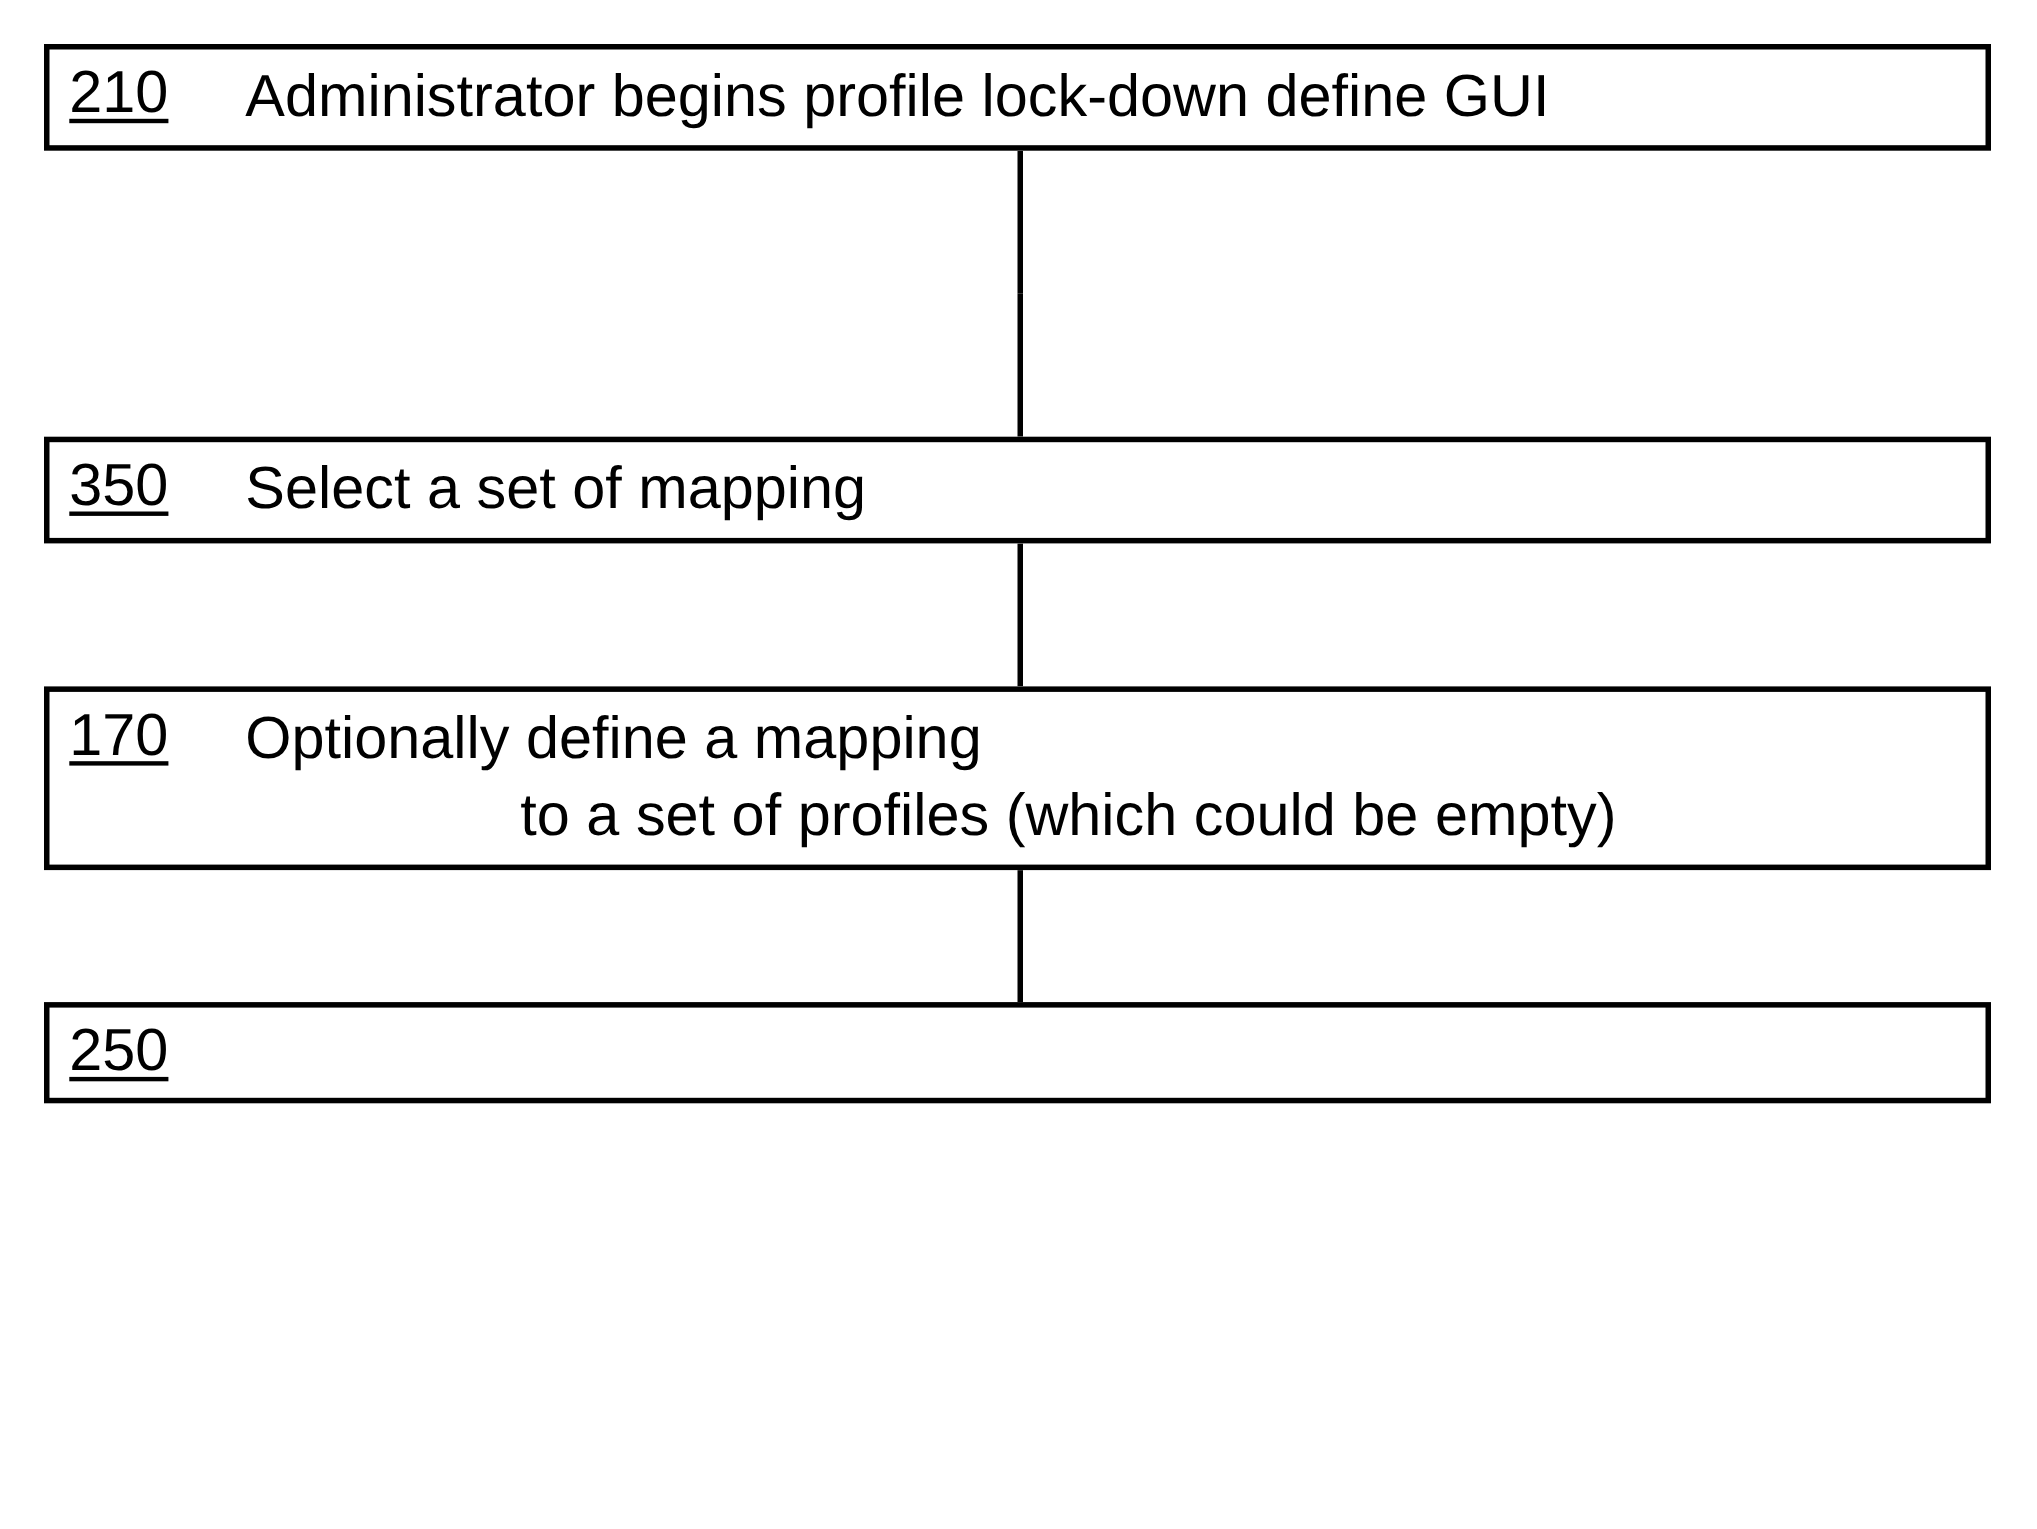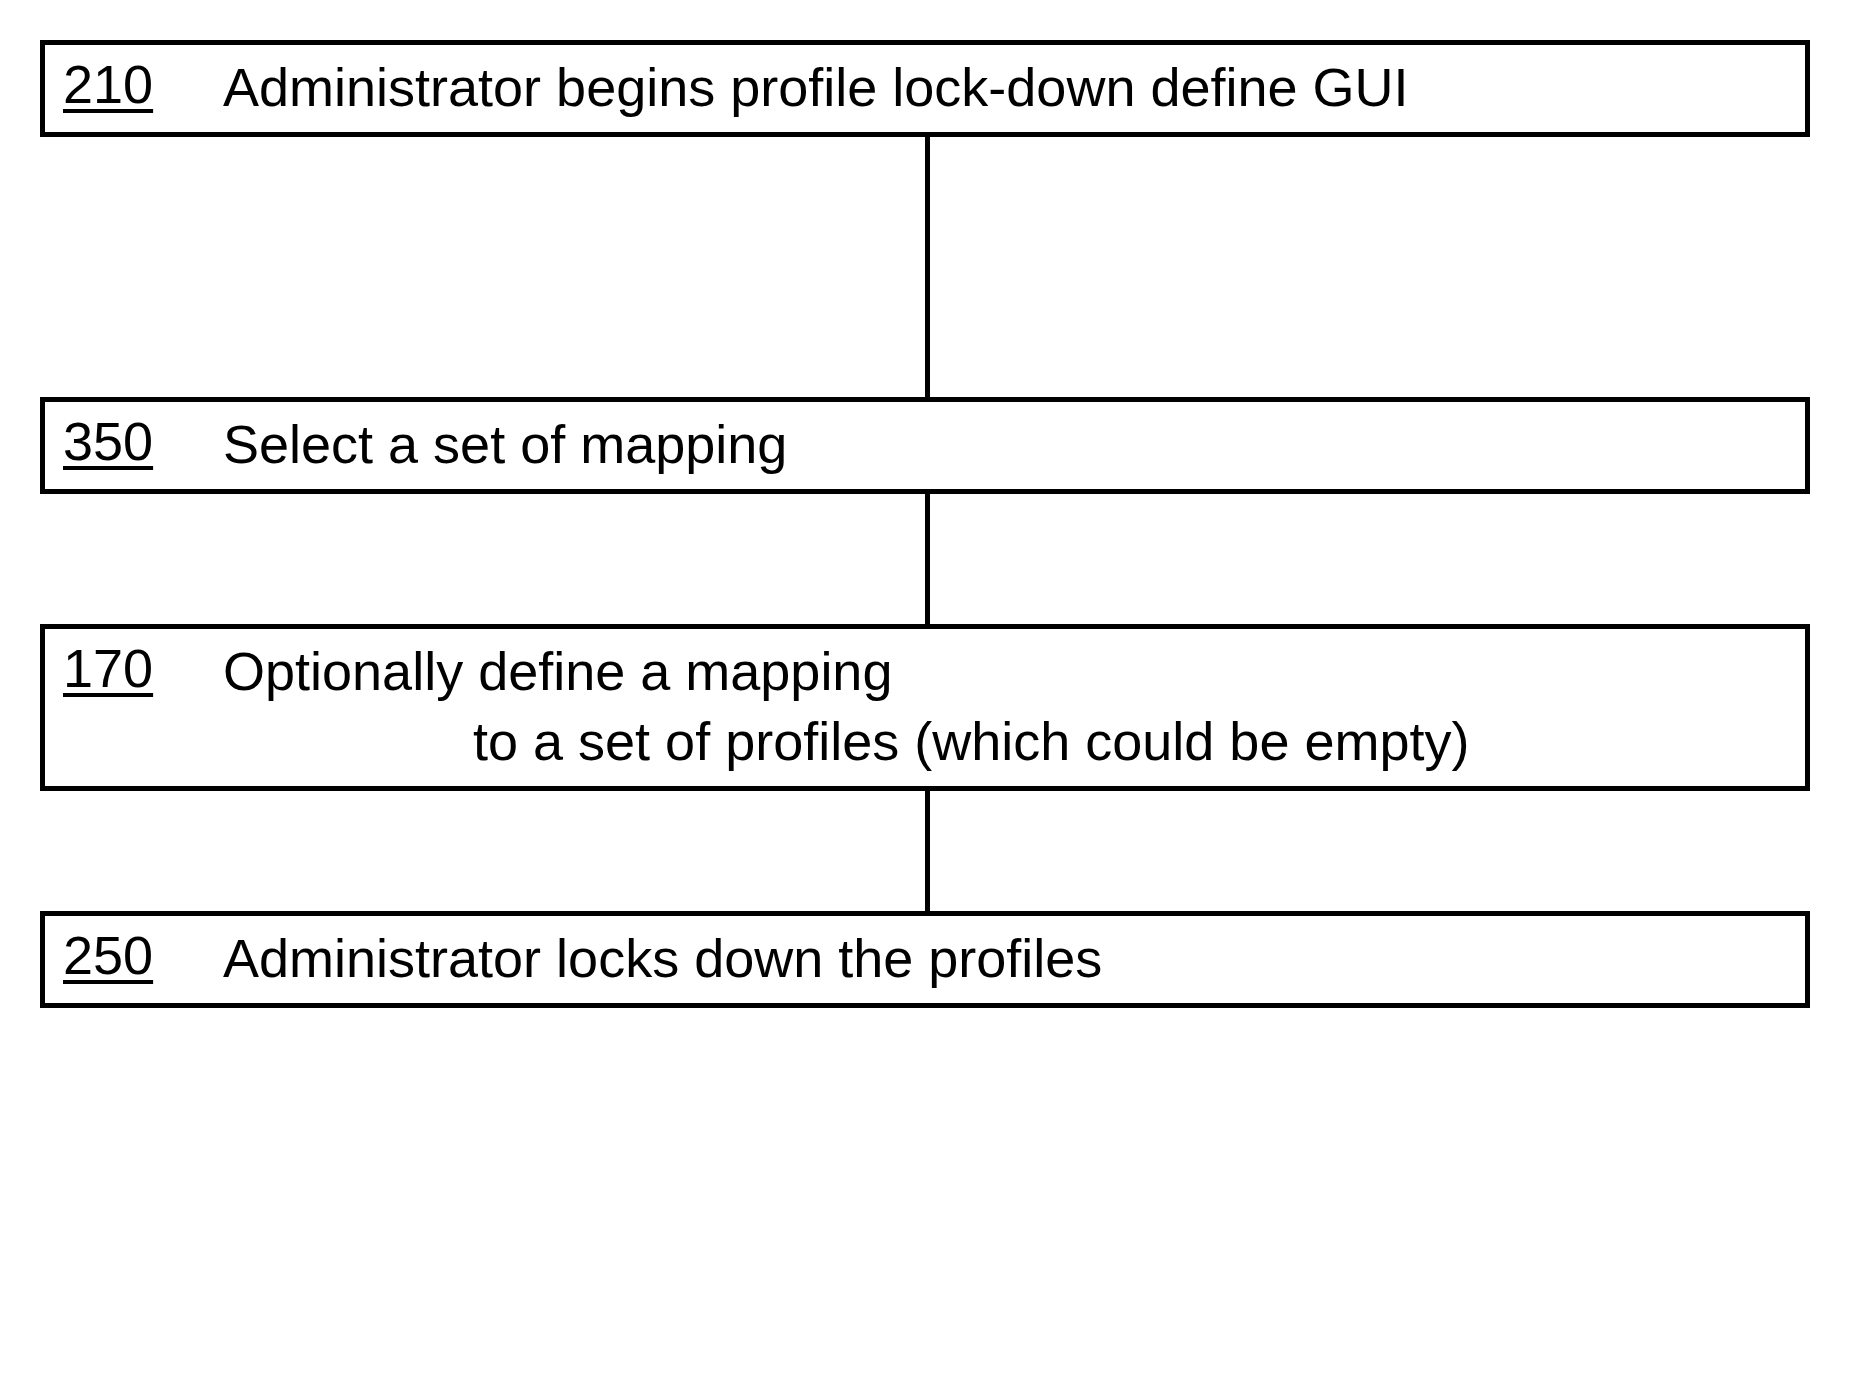--- a/index.html
+++ b/index.html
@@ -92,17 +92,16 @@
         <span class="sub">to a set of profiles (which could be empty)</span>
       </span>
     </div>
   </div>
 
   <div class="connector short"></div>
 
   <div class="step">
     <div class="step-row">
       <span class="step-num">250</span>
-      <span class="step-text">Administrator locks down the profiles</span>
     </div>
   </div>
 
 </div>
 
 </body></html>

